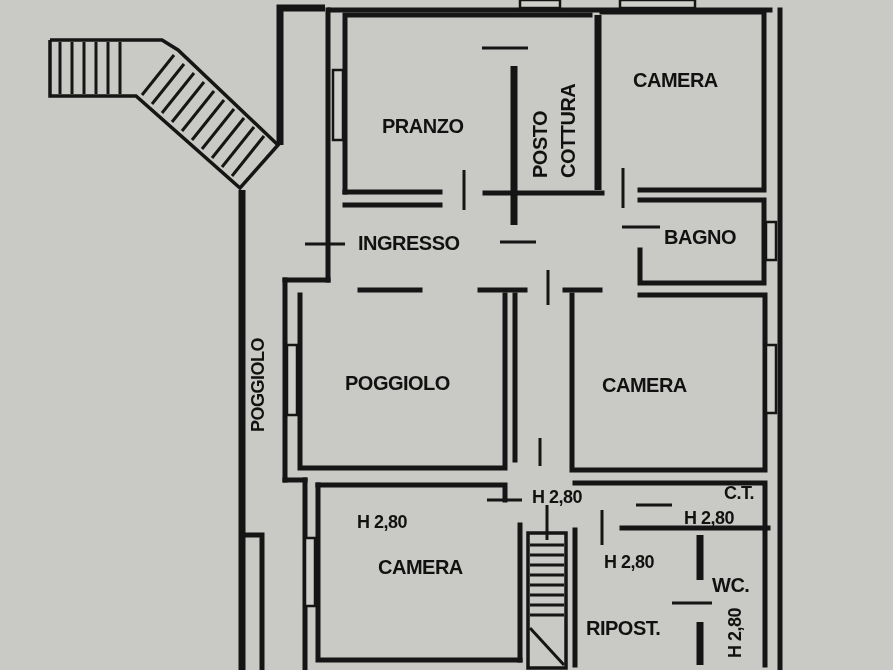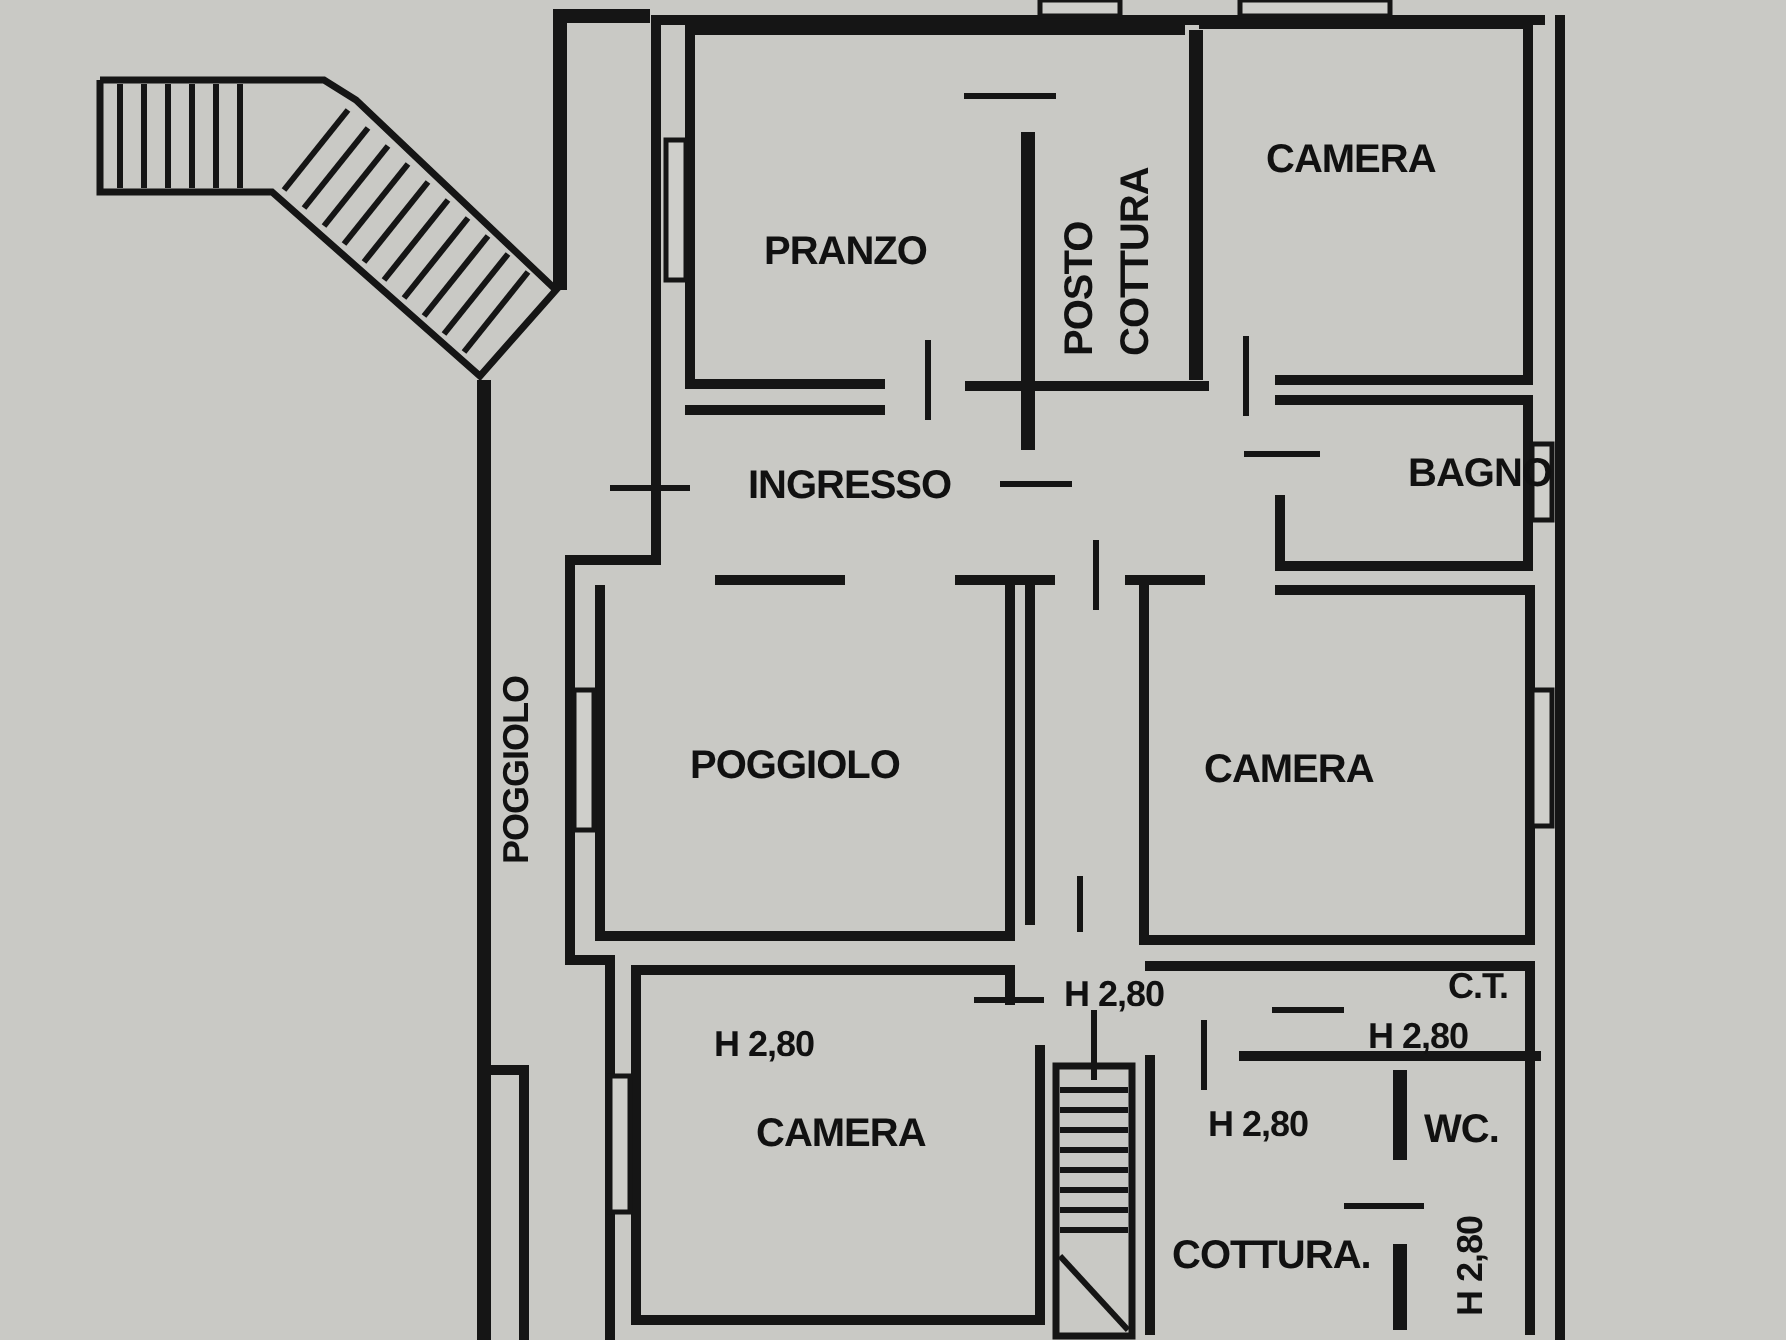--- a/index.html
+++ b/index.html
@@ -133,27 +133,27 @@
     <rect class="window" x="766" y="345" width="10" height="68"></rect>
     <rect class="window" x="520" y="0" width="40" height="8"></rect>
     <rect class="window" x="620" y="0" width="75" height="8"></rect>
   </g>
 </svg>
 
 <span class="label" style="left:382px;top:116px;">PRANZO</span>
 <span class="label vert" style="left:530px;top:178px;">POSTO</span>
 <span class="label vert" style="left:558px;top:178px;">COTTURA</span>
 <span class="label" style="left:633px;top:70px;">CAMERA</span>
-<span class="label" style="left:664px;top:227px;margin-left:40px;">BAGNO</span>
-<span class="label" style="left:358px;top:233px;margin-left:16px;">INGRESSO</span>
+<span class="label" style="left:664px;top:227px;">BAGNO</span>
+<span class="label" style="left:358px;top:233px;">INGRESSO</span>
 <span class="label" style="left:345px;top:373px;">POGGIOLO</span>
 <span class="label" style="left:602px;top:375px;">CAMERA</span>
 <span class="label" style="left:378px;top:557px;">CAMERA</span>
 <span class="label small" style="left:688px;top:484px;margin-left:36px;">C.T.</span>
-<span class="label" style="left:712px;top:555px;text-align:center;">WC.</span>
-<span class="label" style="left:586px;top:618px;">COTTURA.</span>
+<span class="label" style="left:712px;top:575px;text-align:center;">WC.</span>
+<span class="label" style="left:586px;top:618px;">RIPOST.</span>
 <span class="label small vert" style="left:249px;top:432px;">POGGIOLO</span>
 
 <span class="label small" style="left:357px;top:513px;">H 2,80</span>
 <span class="label small" style="left:532px;top:488px;">H 2,80</span>
 <span class="label small" style="left:684px;top:509px;">H 2,80</span>
 <span class="label small" style="left:604px;top:553px;">H 2,80</span>
 <span class="label small vert" style="left:726px;top:658px;">H 2,80</span>
 
 </body></html>

